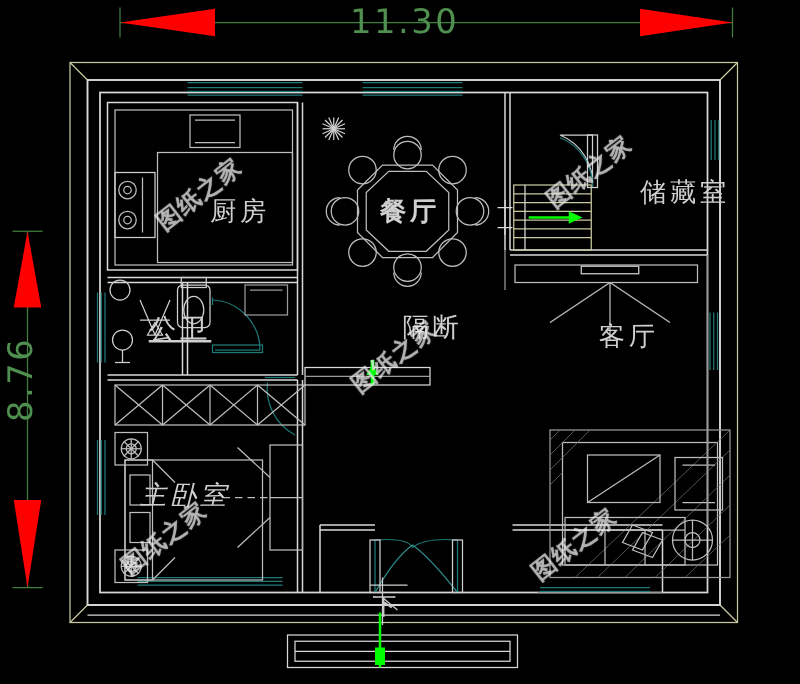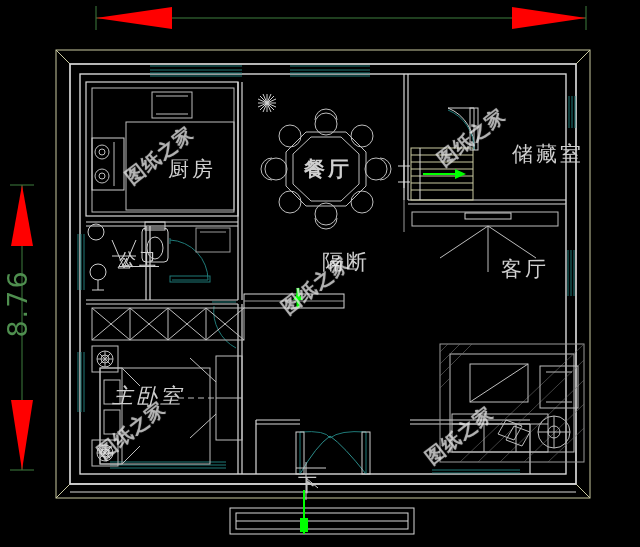--- a/index.html
+++ b/index.html
@@ -347,28 +347,29 @@
     <g fill="none" stroke="#9a9a9a" stroke-width="1">
       <rect x="196" y="228" width="34" height="24"></rect>
       <line x1="200" y1="232" x2="226" y2="232"></line>
       <line x1="404" y1="200" x2="404" y2="232"></line>
       <line x1="566" y1="204" x2="566" y2="420"></line>
       <line x1="430" y1="474" x2="530" y2="474"></line>
     </g>
 
   </svg>
 
+  <div class="dimtxt" style="left:280px; top:2px;">11.30</div>
   <div class="dimtxt" style="left:-17px; top:288px; transform:rotate(-90deg); transform-origin:center;">8.76</div>
 
   <div class="roomtxt" style="left:168px; top:155px;">厨房</div>
   <div class="roomtxt" style="left:304px; top:155px;font-weight:bold;">餐厅</div>
   <div class="roomtxt" style="left:512px; top:140px;">储藏室</div>
-  <div class="roomtxt" style="left:501px; top:255px;">客厅</div>
+  <div class="roomtxt" style="left:479px; top:255px;">客厅</div>
   <div class="roomtxt" style="left:322px; top:248px;">隔断</div>
-  <div class="roomtxt" style="left:119px; top:248px; font-size:17px;text-decoration:underline;">公卫</div>
+  <div class="roomtxt" style="left:119px; top:248px; font-size:22px;text-decoration:underline;">公卫</div>
   <div class="roomtxt" style="left:112px; top:382px;font-style:italic;">主卧室</div>
 
   <div class="smalltxt" style="left:298px; top:472px; font-size:19px;">下</div>
 
   <div class="wm" style="left:120px; top:170px;">图纸之家</div>
   <div class="wm" style="left:276px; top:300px;">图纸之家</div>
   <div class="wm" style="left:432px; top:152px;">图纸之家</div>
   <div class="wm" style="left:92px; top:445px;">图纸之家</div>
   <div class="wm" style="left:420px; top:450px;">图纸之家</div>
 

